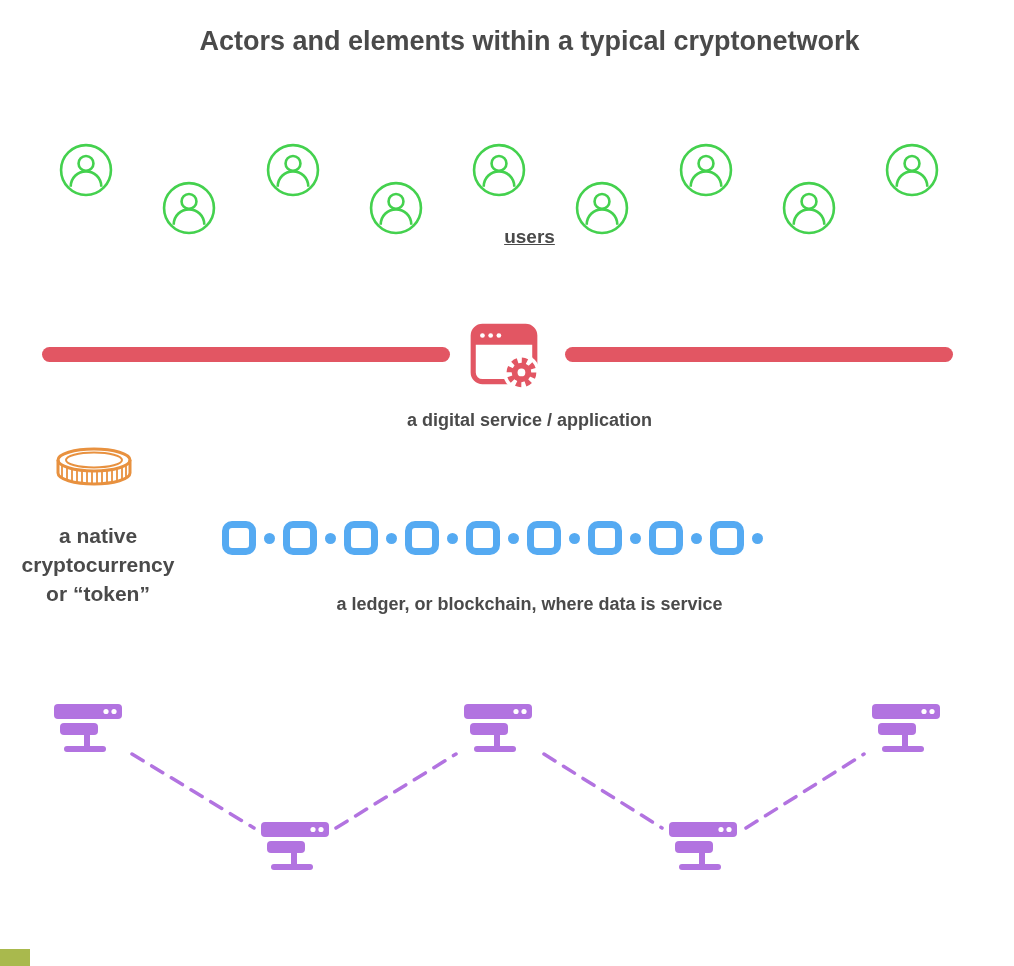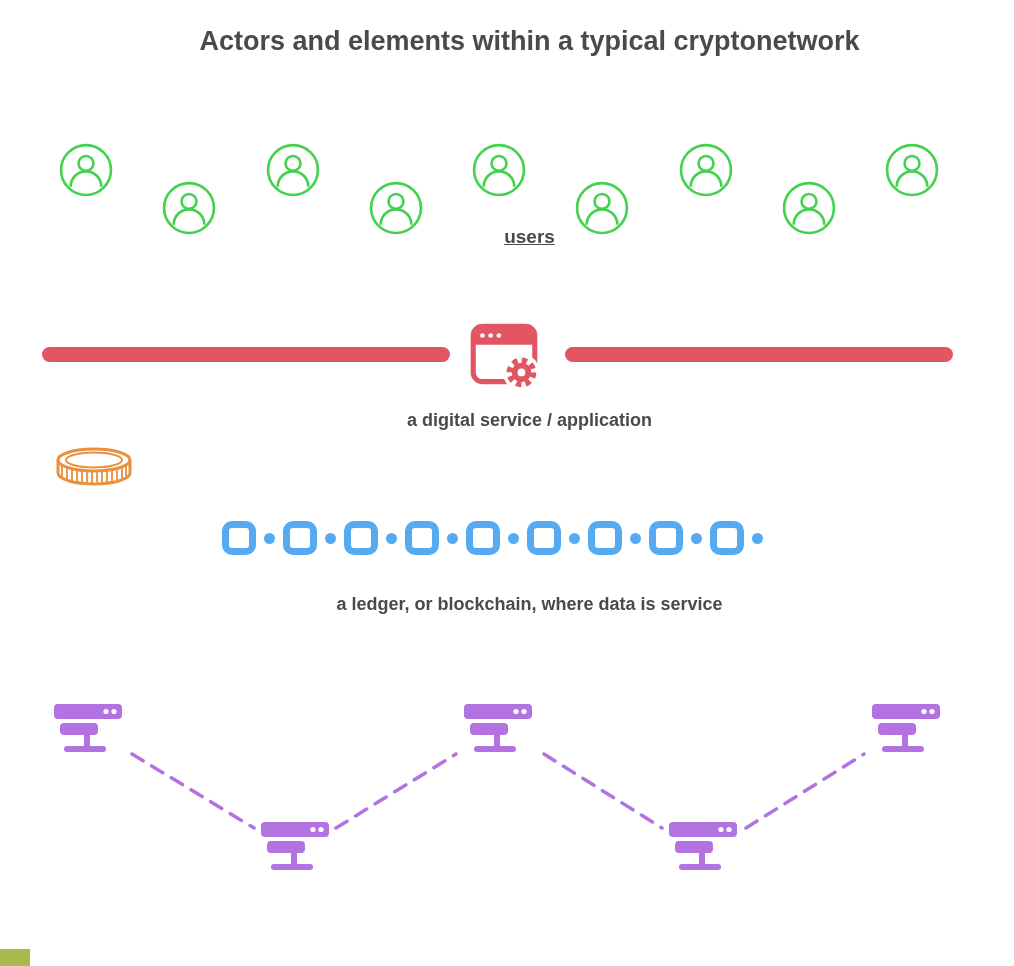--- a/index.html
+++ b/index.html
@@ -217,20 +217,25 @@
 
   <div class="coin">
     <svg viewBox="0 0 84 52" fill="none" stroke="currentColor" stroke-width="3">
       <ellipse cx="42" cy="14" rx="36" ry="11"></ellipse>
       <ellipse cx="42" cy="14" rx="28" ry="7.5" stroke-width="2"></ellipse>
       <path d="M6 14 V27 M78 14 V27"></path>
       <path d="M6 27 A36 11 0 0 0 78 27"></path>
       <path stroke-width="1.8" d="M10 19 V32 M15 21.3 V34.3 M20 22.7 V35.7 M25 23.7 V36.7 M30 24.4 V37.4 M35 24.8 V37.8 M40 25 V38 M45 25 V38 M50 24.7 V37.7 M55 24.3 V37.3 M60 23.5 V36.5 M65 22.5 V35.5 M70 20.9 V33.9 M74 19 V32"></path>
     </svg>
   </div>
+  <div class="token-label">
+    <div>a native</div>
+    <div>cryptocurrency</div>
+    <div>or “token”</div>
+  </div>
 
   <div class="chain-row">
     <span class="block"></span>
       <span class="dot"></span>
     <span class="block"></span>
       <span class="dot"></span>
     <span class="block"></span>
       <span class="dot"></span>
     <span class="block"></span>
       <span class="dot"></span>

